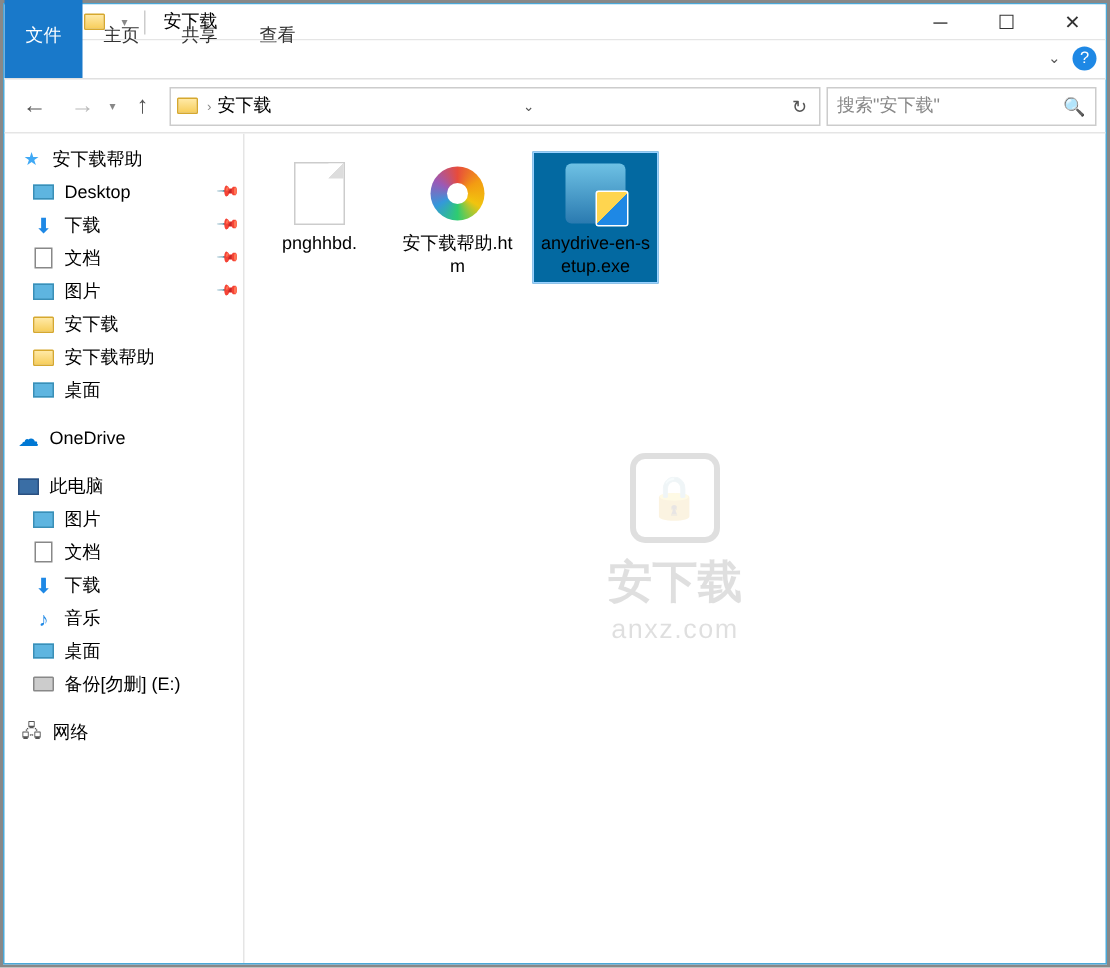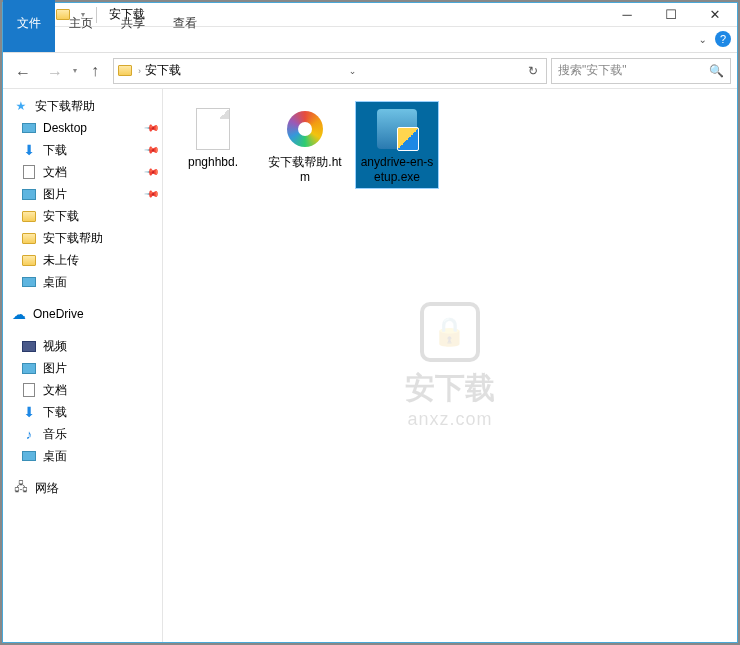--- a/index.html
+++ b/index.html
@@ -170,44 +170,38 @@
           <span>安下载</span>
         </div>
       <div class="side-item">
           <span class="side-icon">
             <span class="icon-folder"></span>
           </span>
           <span>安下载帮助</span>
         </div>
       <div class="side-item">
           <span class="side-icon">
-            <span class="icon-folder"></span>
-          </span>
-          <span>未上传</span>
-        </div>
-      <div class="side-item">
-          <span class="side-icon">
             <span class="icon-desktop"></span>
           </span>
           <span>桌面</span>
         </div>
 
       <div class="side-sep"></div>
       <div class="side-item section">
         <span class="side-icon icon-onedrive">☁</span>
         <span>OneDrive</span>
       </div>
 
       <div class="side-sep"></div>
-      <div class="side-item">
-          <span class="side-icon">
-            <span class="icon-video"></span>
-          </span>
-          <span>视频</span>
-        </div>
+      <div class="side-item section">
+        <span class="side-icon">
+            <span class="icon-pc"></span>
+          </span>
+        <span>此电脑</span>
+      </div>
       <div class="side-item">
           <span class="side-icon">
             <span class="icon-pic"></span>
           </span>
           <span>图片</span>
         </div>
       <div class="side-item">
           <span class="side-icon">
             <span class="icon-doc"></span>
           </span>
@@ -219,20 +213,26 @@
         </div>
       <div class="side-item">
           <span class="side-icon icon-music">♪</span>
           <span>音乐</span>
         </div>
       <div class="side-item">
           <span class="side-icon">
             <span class="icon-desktop"></span>
           </span>
           <span>桌面</span>
+        </div>
+      <div class="side-item">
+          <span class="side-icon">
+            <span class="icon-drive"></span>
+          </span>
+          <span>备份[勿删] (E:)</span>
         </div>
 
       <div class="side-sep"></div>
       <div class="side-item section">
         <span class="tree-caret">›</span>
         <span class="side-icon icon-network">🖧</span>
         <span>网络</span>
       </div>
     </div>
 

